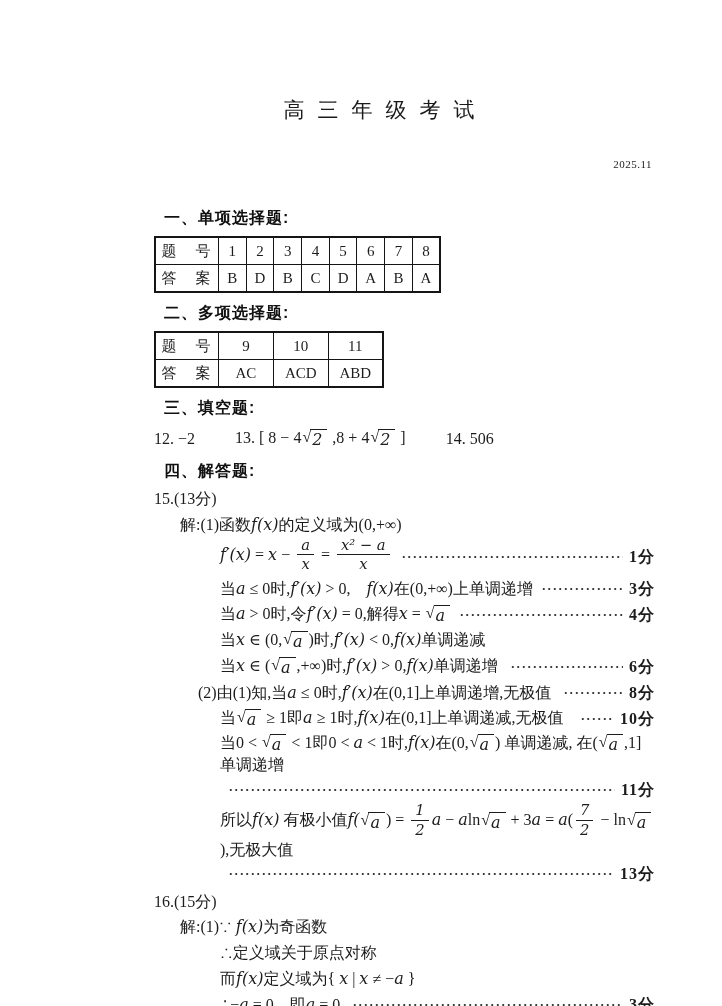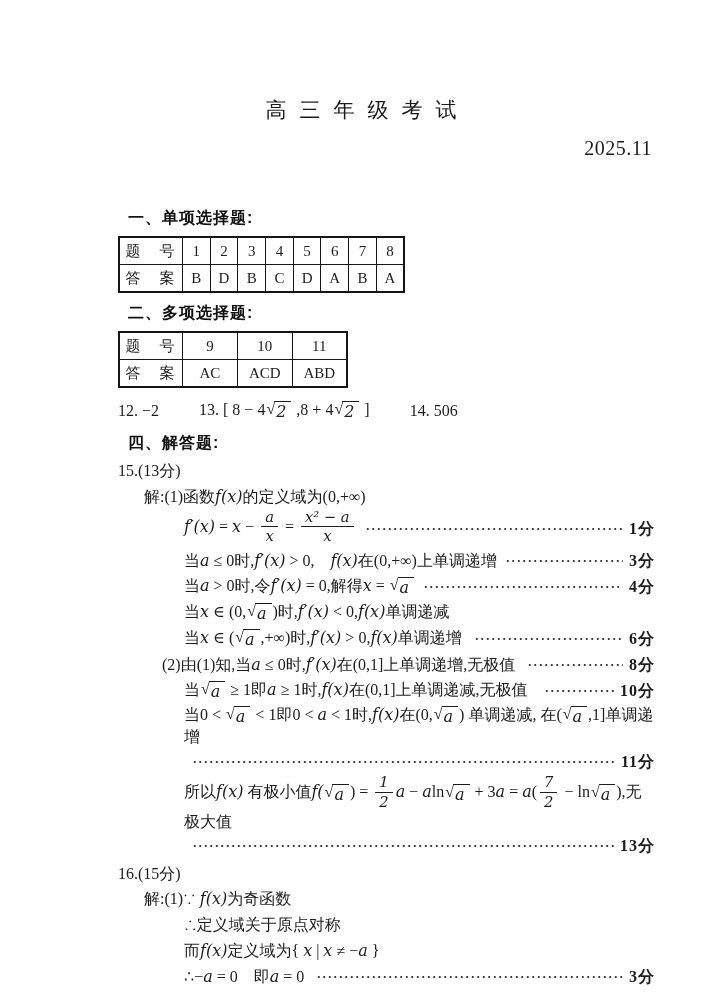--- a/index.html
+++ b/index.html
@@ -5,42 +5,43 @@
   html,body{margin:0;padding:0;background:#ffffff;}
   .page{
     position:relative;
     width:722px;height:1006px;
     background:#ffffff;
     color:#1c1c1c;
     font-family:"Liberation Serif","DejaVu Serif",serif;
     font-size:16px;
     overflow:hidden;
     box-sizing:border-box;
+    padding-left:36px;
   }
   .head{padding-top:96px;text-align:center;}
   .exam-line{
     font-size:21px;
     letter-spacing:13px;
     text-indent:13px;
     color:#1a1a1a;
   }
   .title-row{position:relative;margin-top:18px;height:36px;}
   .main-title{
     margin:0;
     display:inline-block;
     font-family:"Liberation Sans","DejaVu Sans",sans-serif;
     font-weight:700;
     font-size:27px;
     letter-spacing:1px;
     color:#111;
   }
   .date{
     position:absolute;
-    right:70px;bottom:18px;
-    font-size:20px;
+    right:70px;bottom:8px;
+    font-size:11px;
     letter-spacing:0.5px;
   }
   .content{margin:30px 67px 0 118px;}
   .sec-heading{
     font-family:"Liberation Sans","DejaVu Sans",sans-serif;
     font-weight:700;
     font-size:16px;
     margin:9px 0 7px 10px;
     letter-spacing:1px;
     color:#111;
@@ -168,20 +169,21 @@
           </tr>
           <tr>
             <td class="lbl">答　案</td>
             <td>AC</td>
             <td>ACD</td>
             <td>ABD</td>
           </tr>
         </tbody>
       </table>
 
+    <div class="sec-heading">三、填空题:</div>
     <div class="fill-row" id="fill-row">
         <span class="fill-item"><span class="tx">12. −2</span></span>
         <span class="fill-item"><span class="tx">13. [ 8 − 4</span><span class="sqrt"><span class="rad">√</span><span class="radicand">2</span></span><span class="tx"> ,8 + 4</span><span class="sqrt"><span class="rad">√</span><span class="radicand">2</span></span><span class="tx"> ]</span></span>
         <span class="fill-item"><span class="tx">14. 506</span></span>
       </div>
 
     <div class="sec-heading">四、解答题:</div>
     <div id="solutions">
         <div class="prob-block">
           <div class="prob-number">15.(13分)</div>

